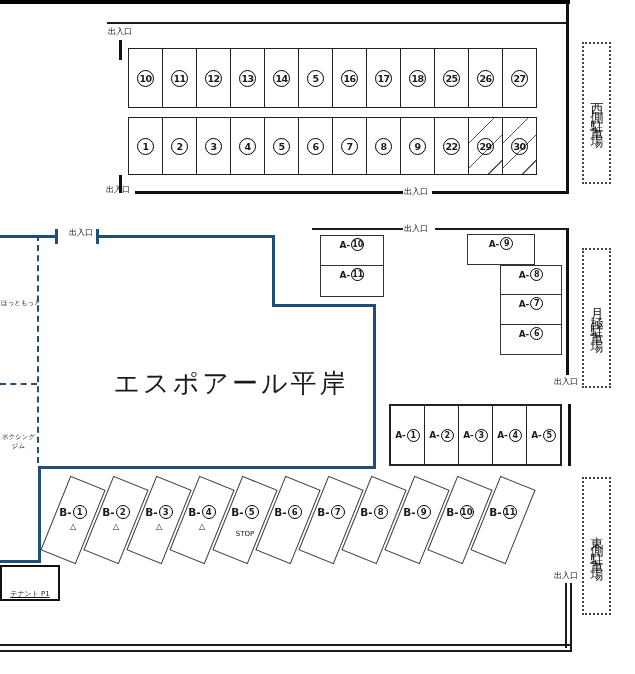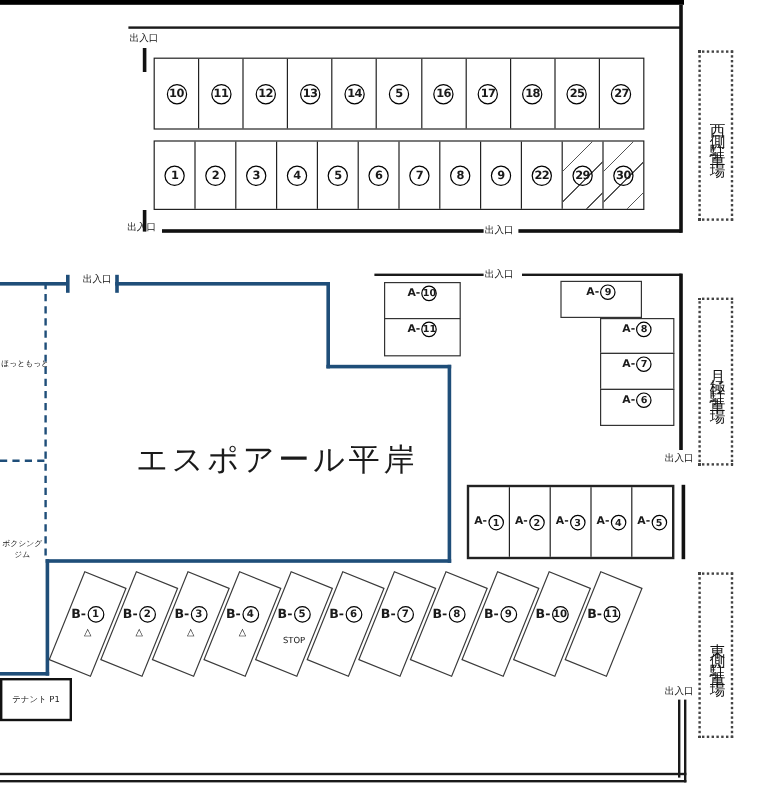--- a/index.html
+++ b/index.html
@@ -85,20 +85,23 @@
         <span class="circ c17">16</span>
       </div>
     <div class="pcell">
         <span class="circ c17">17</span>
       </div>
     <div class="pcell">
         <span class="circ c17">18</span>
       </div>
     <div class="pcell">
         <span class="circ c17">25</span>
+      </div>
+    <div class="pcell">
+        <span class="circ c17">26</span>
       </div>
     <div class="pcell">
         <span class="circ c17">27</span>
       </div>
   </div>
 
   <div class="prow" style="left:128px;top:117px;width:409px;height:58px;">
     <div class="pcell">
         <span class="circ c17">1</span>
       </div>
@@ -156,21 +159,21 @@
   <div class="nvl" style="left:272px;top:235px;height:72px;"></div>
   <div class="nhl" style="left:272px;top:304px;width:104px;"></div>
   <div class="nvl" style="left:373px;top:304px;height:165px;"></div>
   <div class="nhl" style="left:38px;top:466px;width:338px;"></div>
   <div class="nvl" style="left:38px;top:466px;height:97px;"></div>
   <div class="nhl" style="left:0;top:560px;width:41px;"></div>
   <div class="ndashv" style="left:37px;top:235px;height:228px;"></div>
   <div class="ndashh" style="left:0;top:383px;width:37px;"></div>
 
   <div class="lbl tiny" style="left:1px;top:299px;font-size:6.5px;">ほっともっと</div>
-  <div class="abs" style="left:0px;top:433px;width:37px;text-align:center;font-size:6.5px;line-height:9px;margin-top:16px;">
+  <div class="abs" style="left:0px;top:433px;width:37px;text-align:center;font-size:6.5px;line-height:9px;">
     <div>ボクシング</div>
     <div>ジム</div>
   </div>
 
   <div class="bldg-name" style="left:95px;top:366px;width:272px;">エスポアール平岸</div>
 
   <div class="box" style="left:320px;top:235px;width:64px;height:31px;"></div>
   <div class="alabel" style="left:320px;top:238px;width:64px;">
     <span>A-</span>
       <span class="circ c13">10</span>
@@ -309,20 +312,20 @@
   <div class="bsub" style="left:180px;top:522px;">△</div>
   <div class="bsub" style="left:223px;top:530px;font-size:7px;">STOP</div>
 
   <div class="dotted" style="left:582px;top:477px;width:29px;height:138px;">
     <span class="vtext">東側駐車場</span>
   </div>
   <div class="lbl" style="left:554px;top:570px;">出入口</div>
   <div class="vl" style="left:565px;top:583px;height:65px;"></div>
   <div class="vl" style="left:570px;top:583px;height:69px;"></div>
 
-  <div class="box2" style="left:0;top:565px;width:60px;height:36px;display:flex;align-items:center;justify-content:center;">
+  <div class="box2" style="left:0;top:565px;width:60px;height:36px;display:flex;align-items:flex-end;justify-content:center;text-decoration:underline;">
     <span class="tiny" style="font-size:7px;">テナント P1</span>
   </div>
 
   <div class="hl" style="left:0;top:644px;width:572px;"></div>
   <div class="hl" style="left:0;top:650px;width:572px;"></div>
 
 </div>
 
 </body></html>

